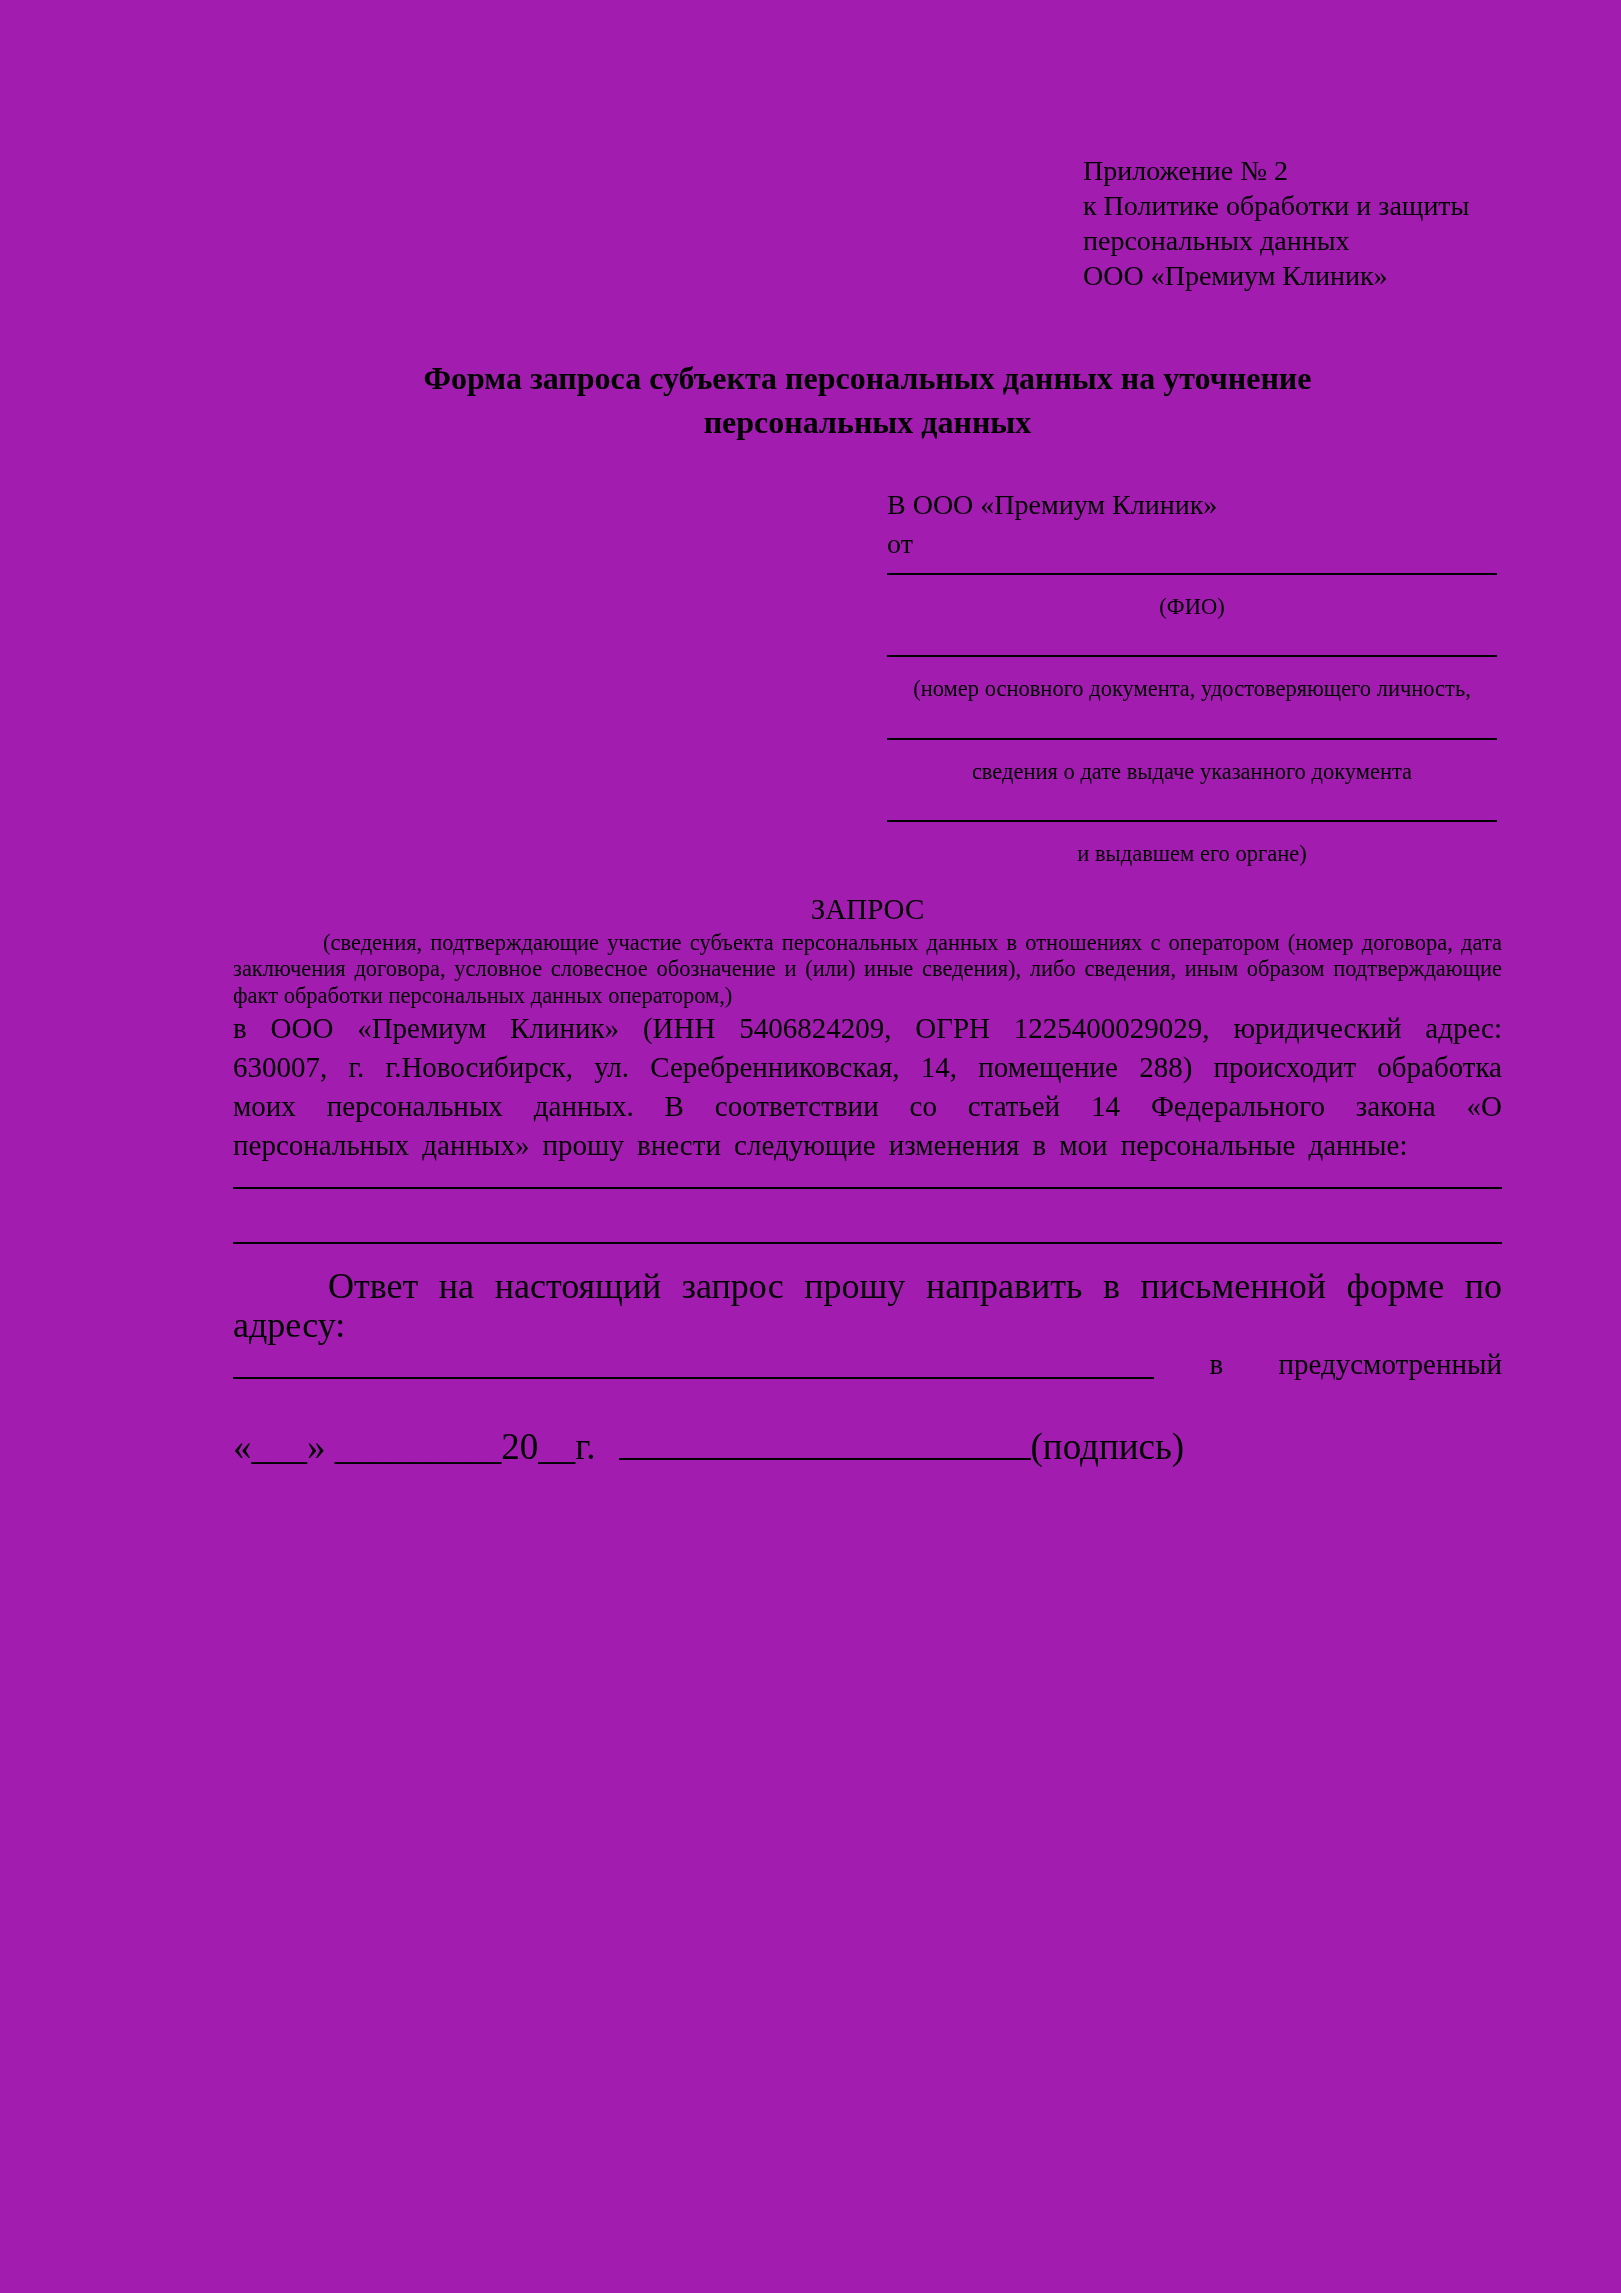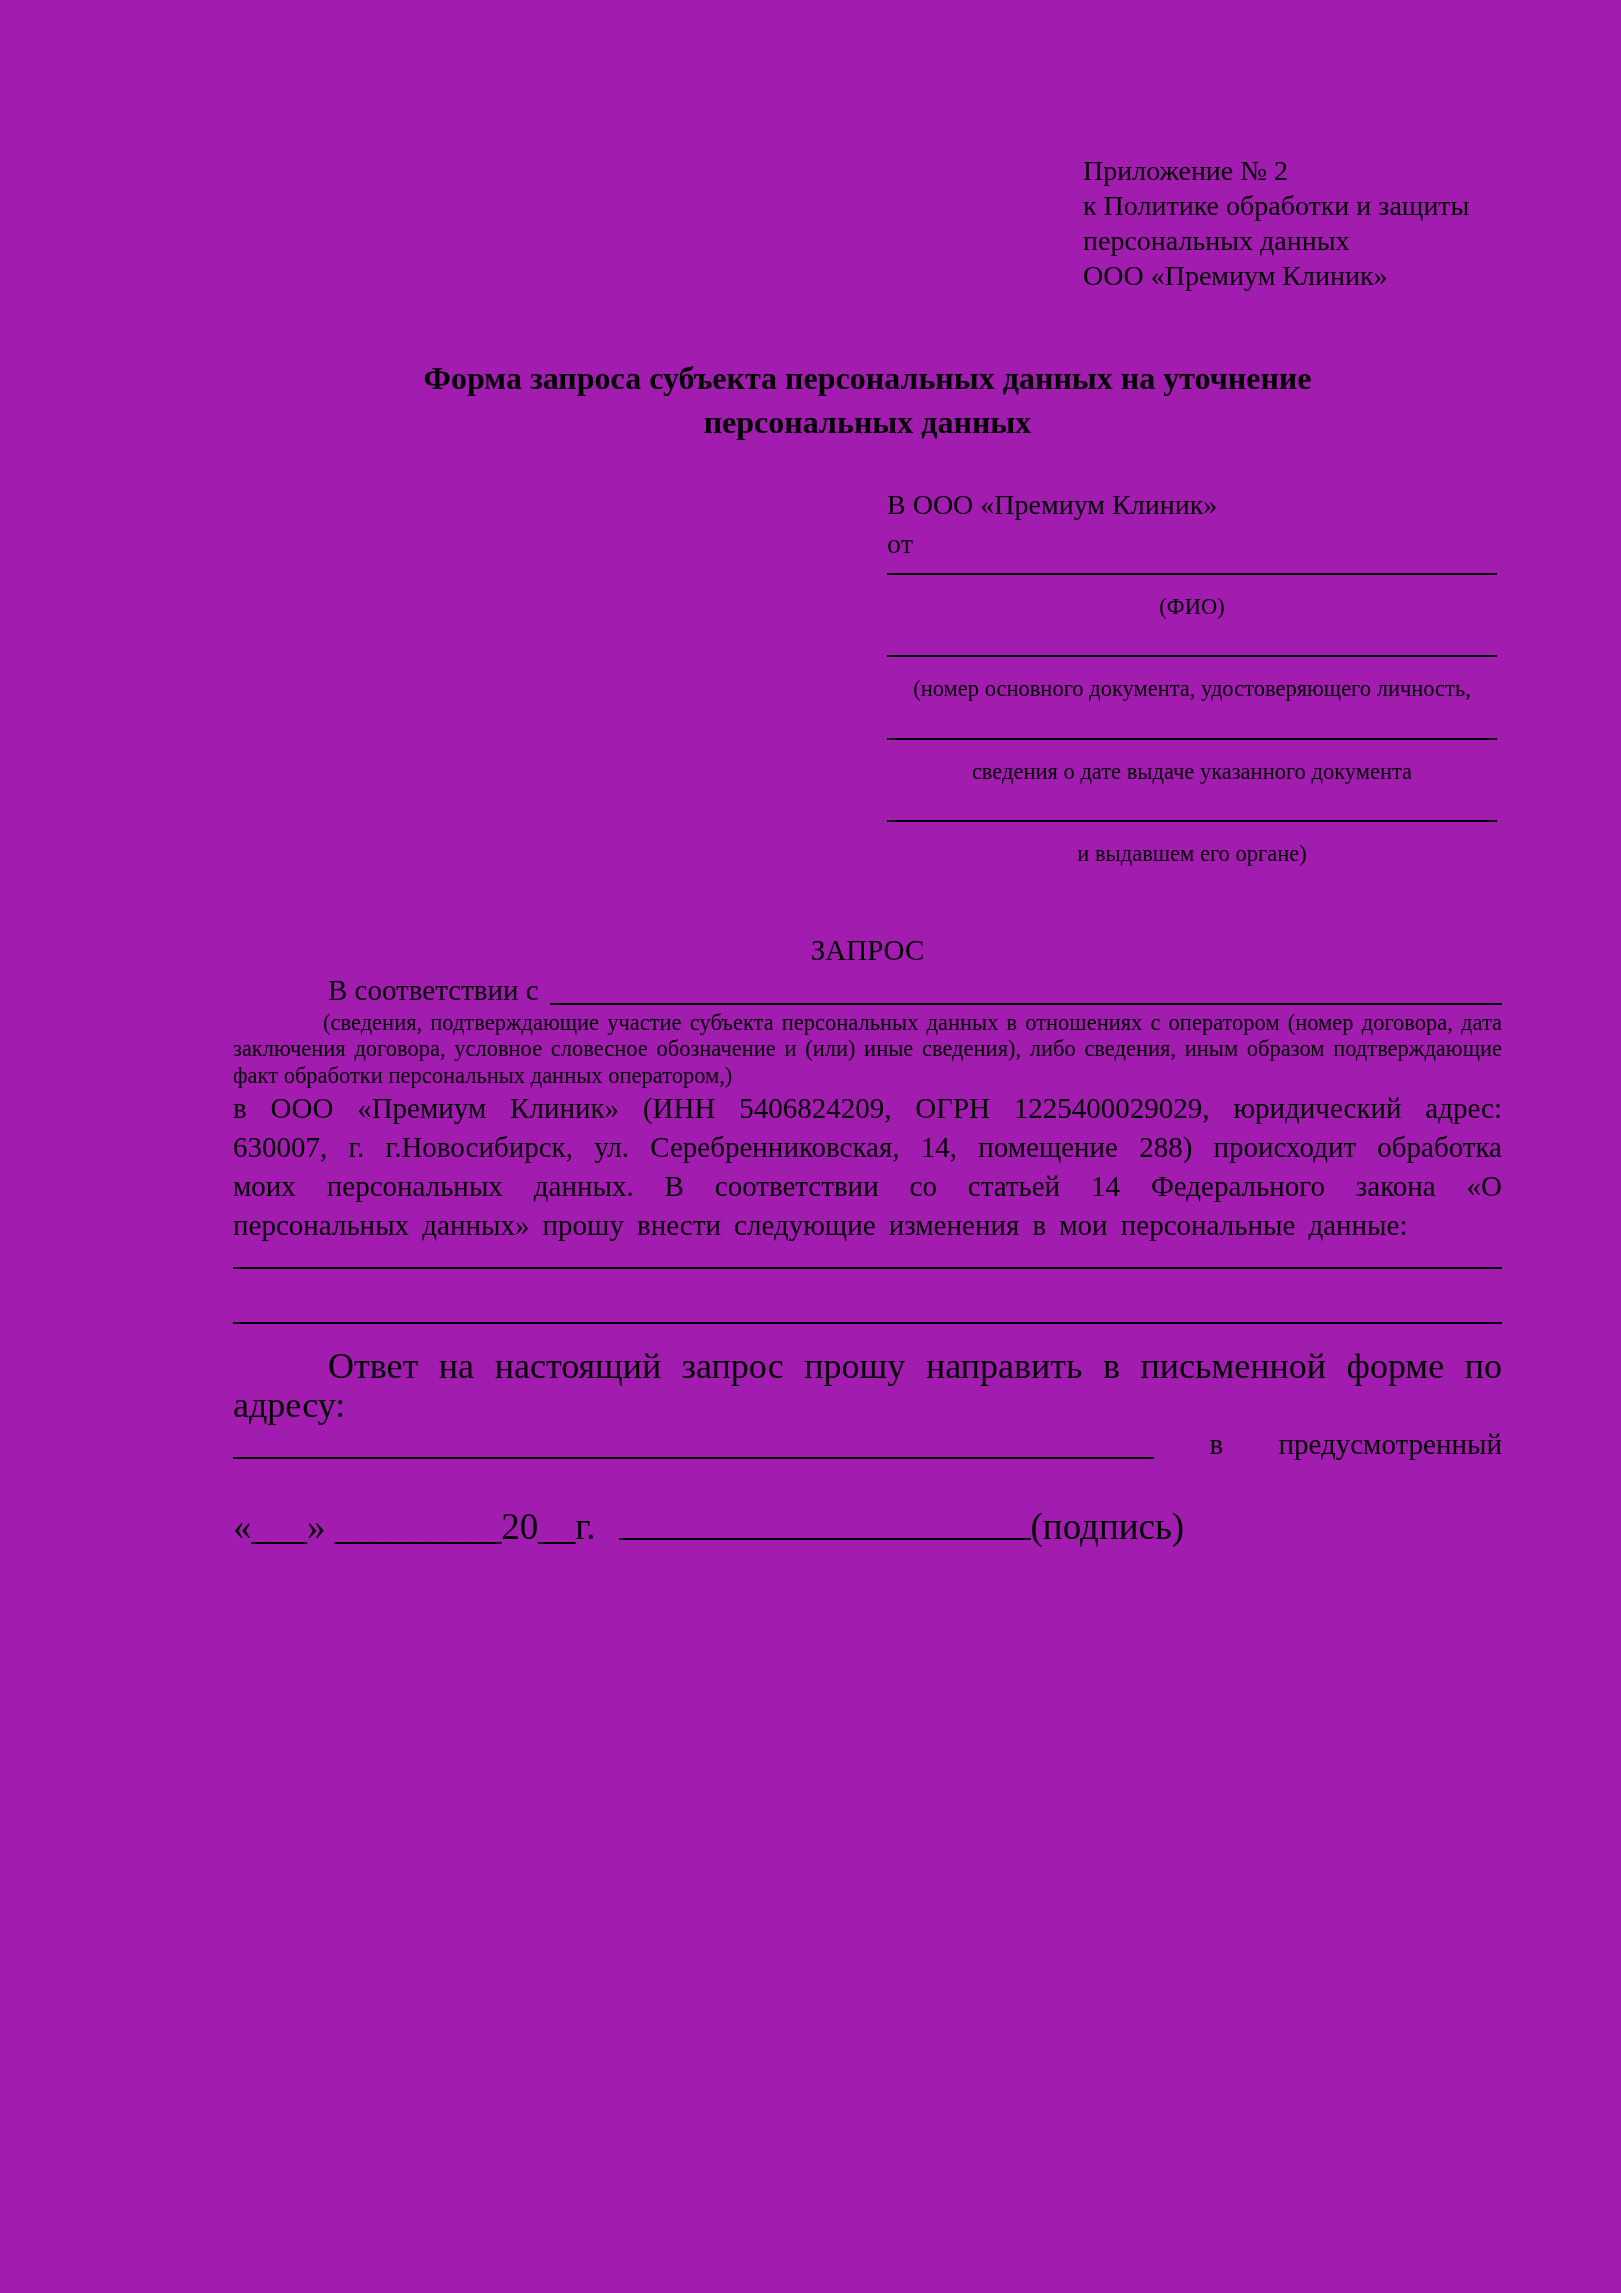--- a/index.html
+++ b/index.html
@@ -52,21 +52,21 @@
   .addressee .rule.first { margin-top: 9.8px; }
   .addressee .rule.next  { margin-top: 35px; }
   .addressee .caption {
     font-size: 22.5px;
     line-height: 26.5px;
     text-align: center;
     margin-top: 19px;
   }
 
   .zapros {
-    margin-top: 62px;
+    margin-top: 21px;
     text-align: center;
     font-size: 29px;
     line-height: 41px;
   }
 
   .intro {
     display: flex;
     align-items: flex-end;
     font-size: 29px;
     line-height: 39px;
@@ -177,24 +177,20 @@
 
     <div class="rule next"></div>
     <div class="caption">сведения о дате выдаче указанного документа</div>
 
     <div class="rule next"></div>
     <div class="caption">и выдавшем его органе)</div>
   </div>
 
   <div class="zapros">ЗАПРОС</div>
 
-  <div class="intro">
-    <span>В соответствии с</span>
-    <span class="rule"></span>
-  </div>
 
   <div class="note">(сведения, подтверждающие участие субъекта персональных данных в отношениях с оператором (номер договора, дата заключения договора, условное словесное обозначение и (или) иные сведения), либо сведения, иным образом подтверждающие факт обработки персональных данных оператором,)</div>
 
   <div class="body-par">в ООО «Премиум Клиник» (ИНН 5406824209, ОГРН 1225400029029, юридический адрес: 630007, г. г.Новосибирск, ул. Серебренниковская, 14, помещение 288) происходит обработка моих персональных данных. В соответствии со статьей 14 Федерального закона «О персональных данных» прошу внести следующие изменения в мои персональные данные:</div>
 
   <div class="fill-line-1"></div>
   <div class="fill-line-2"></div>
 
   <div class="reply-l1">Ответ на настоящий запрос прошу направить в письменной форме по адресу:</div>
 

